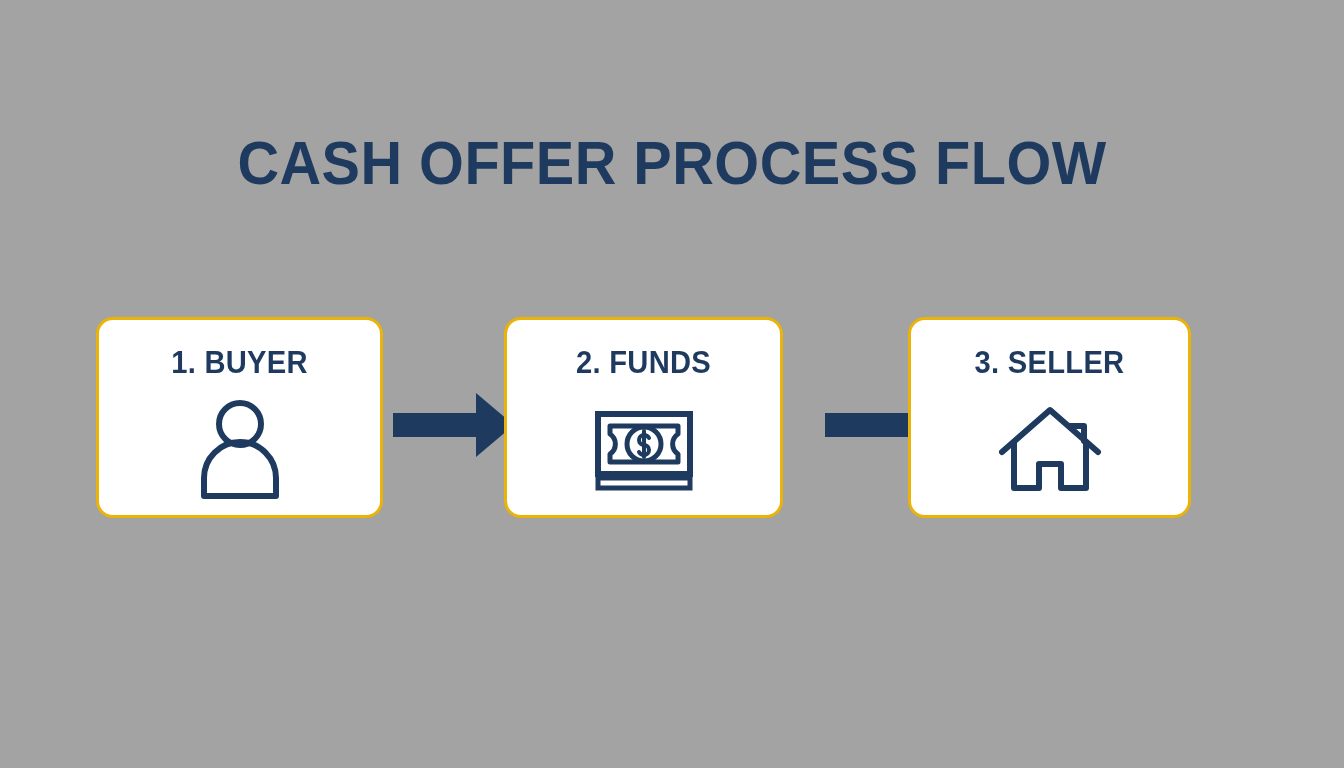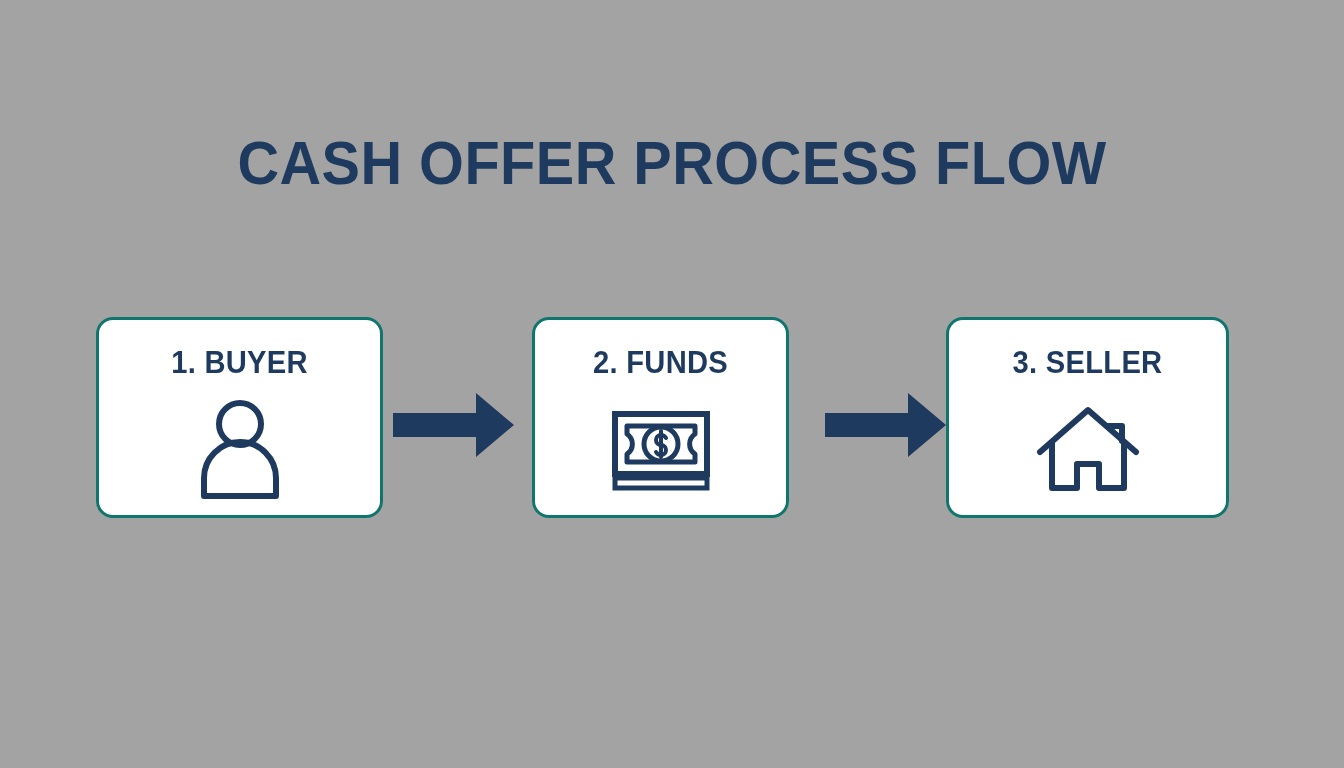--- a/index.html
+++ b/index.html
@@ -46,27 +46,27 @@
     top: 317px;
     width: 1344px;
     height: 201px;
   }
 
   .card {
     position: absolute;
     top: 0;
     height: 201px;
     box-sizing: border-box;
-    border: 3px solid #0f766e;
+    border: 3px solid #eab308;
     border-radius: 17px;
     background: #ffffff;
   }
   .card-1 { left: 96px;  width: 287px; }
-  .card-2 { left: 532px; width: 257px; }
-  .card-3 { left: 946px; width: 283px; }
+  .card-2 { left: 504px; width: 279px; }
+  .card-3 { left: 908px; width: 283px; }
 
   .card-label {
     position: absolute;
     left: 0;
     top: 26px;
     width: 100%;
     text-align: center;
     font-size: 31px;
     line-height: 34px;
     font-weight: 700;

